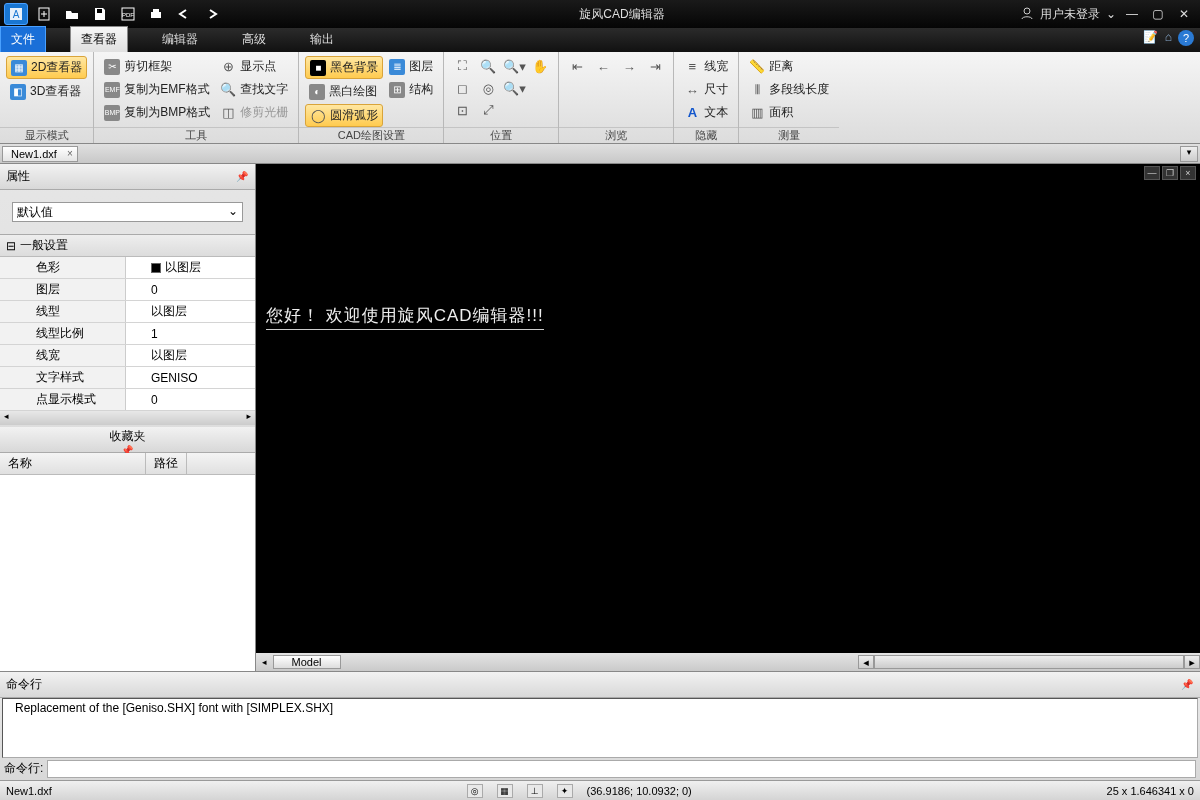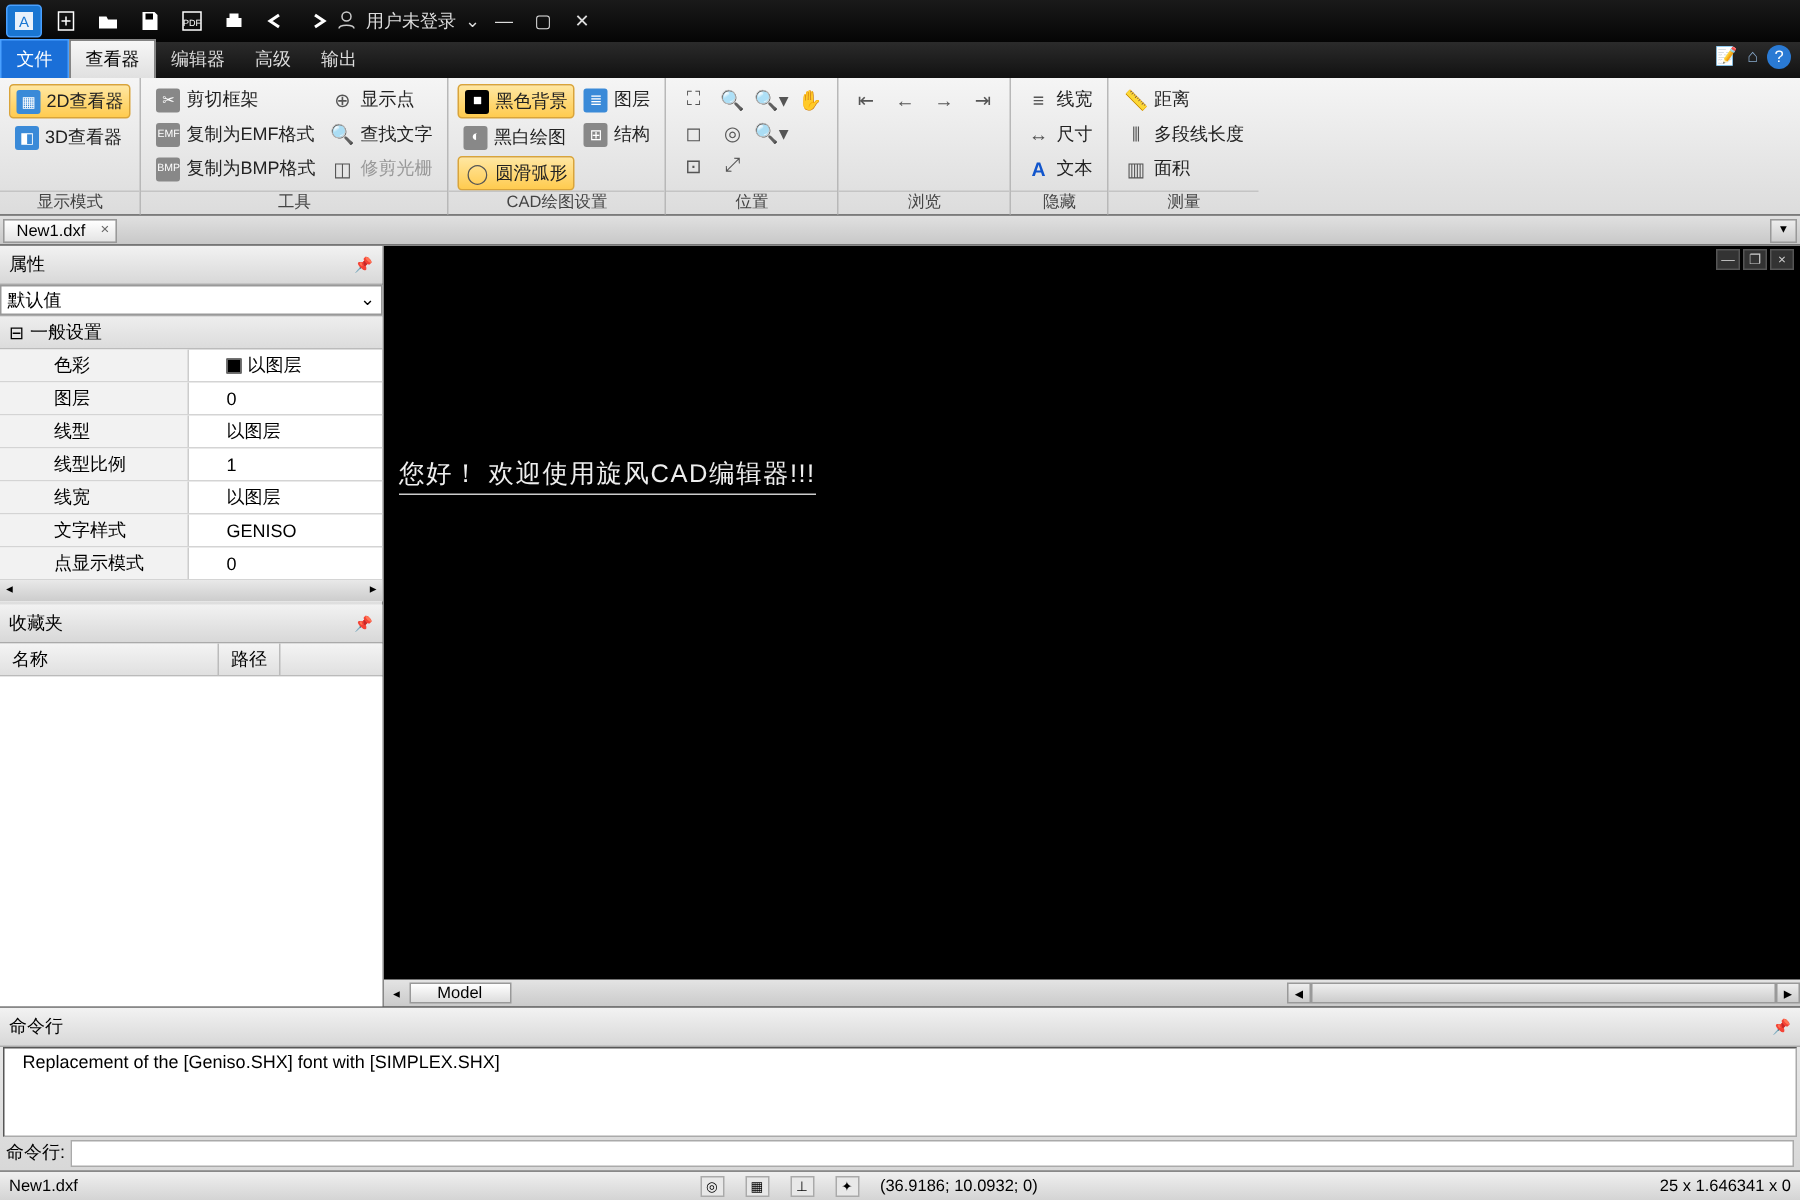--- a/index.html
+++ b/index.html
@@ -9,21 +9,21 @@
 .titlebar { height: 28px; background: linear-gradient(#1a1a1a,#050505); display: flex; align-items: center; color: #ddd; font-size: 12px; }
 .titlebar .qat { display: flex; align-items: center; gap: 4px; padding-left: 4px; }
 .qat-item { width: 24px; height: 22px; display: flex; align-items: center; justify-content: center; border-radius: 3px; }
 .qat-item.active { background: #1976d2; border: 1px solid #49a0ff; }
 .qat-item svg { width: 16px; height: 16px; }
 .titlebar .title { flex: 1; text-align: center; }
 .titlebar .user { display: flex; align-items: center; gap: 6px; padding-right: 6px; }
 .win-btn { width: 20px; height: 18px; display: flex; align-items: center; justify-content: center; }
 
 
-.menubar { height: 24px; background: linear-gradient(#2b2b2b,#111); display: flex; align-items: flex-end; font-size: 12px; position: relative; }
+.menubar { height: 24px; background: linear-gradient(#2b2b2b,#111); display: flex; align-items: flex-end; font-size: 12px; position: relative; gap: 24px; }
 .menu-tab { padding: 4px 10px; color: #ddd; }
 .menu-tab.file { background: #1a6fd8; color: #fff; border: 1px solid #49a0ff; border-bottom: none; }
 .menu-tab.active { background: linear-gradient(#f7f7f7,#e0e0e0); color: #000; border: 1px solid #888; border-bottom: none; }
 .menubar .right-icons { position: absolute; right: 6px; top: 2px; display: flex; gap: 6px; }
 
 
 .ribbon { height: 92px; background: linear-gradient(#f5f5f5,#dcdcdc); border-bottom: 1px solid #888; display: flex; font-size: 12px; color: #222; }
 .rgroup { border-right: 1px solid #b8b8b8; display: flex; flex-direction: column; }
 .rgroup .body { flex: 1; padding: 4px 6px 0 6px; display: flex; gap: 2px; }
 .rgroup .label { height: 16px; text-align: center; font-size: 11px; color: #444; border-top: 1px solid #c4c4c4; line-height: 15px; }
@@ -39,21 +39,21 @@
 .doctabs { height: 20px; background: linear-gradient(#e0e0e0,#c8c8c8); border-bottom: 1px solid #888; display: flex; align-items: center; font-size: 11px; }
 .doctab { background: linear-gradient(#fff,#e4e4e4); border: 1px solid #999; padding: 1px 20px 1px 8px; position: relative; margin-left: 2px; }
 .doctab .x { position: absolute; right: 4px; top: 1px; font-size: 10px; color: #666; }
 .doctabs .dd { margin-left: auto; width: 18px; height: 16px; background: linear-gradient(#eee,#ccc); border: 1px solid #999; text-align: center; font-size: 9px; margin-right: 2px; }
 
 
 .workspace { flex: 1; display: flex; min-height: 0; }
 .leftpane { width: 256px; background: linear-gradient(#e6e6e6,#d6d6d6); border-right: 1px solid #888; display: flex; flex-direction: column; font-size: 12px; }
 .panel-title { height: 26px; background: linear-gradient(#f2f2f2,#d8d8d8); border-bottom: 1px solid #aaa; padding: 1px 6px; display: flex; align-items: center; justify-content: space-between; }
 .panel-title .pin { font-size: 10px; }
-.combo { height: 20px; background: #fff; border: 1px solid #999; margin: 0; padding: 1px 4px; display: flex; align-items: flex-start; justify-content: space-between; }
+.combo { height: 20px; background: #fff; border: 1px solid #999; margin: 12px; padding: 1px 4px; display: flex; align-items: flex-start; justify-content: space-between; }
 .propgrid { flex: 0 0 auto; border-top: 1px solid #aaa; background: #fff; overflow: hidden; }
 .propsection { background: linear-gradient(#eee,#dcdcdc); padding: 2px 6px; border-bottom: 1px solid #bbb; display: flex; align-items: center; gap: 4px; }
 .proprow { display: flex; border-bottom: 1px solid #d4d4d4; }
 .proprow .k { width: 126px; padding: 2px 0 2px 36px; background: #f2f2f2; border-right: 1px solid #ccc; }
 .proprow .v { flex: 1; padding: 2px 6px; display: flex; align-items: center; gap: 4px; margin-left: 19px; }
 .swatch { width: 10px; height: 10px; background: #000; border: 1px solid #666; display: inline-block; }
 .propscroll { height: 14px; background: linear-gradient(#e8e8e8,#ccc); display: flex; justify-content: space-between; font-size: 9px; padding: 0 4px; }
 .favs { flex: 1; display: flex; flex-direction: column; }
 .favhdr { display: flex; background: linear-gradient(#f4f4f4,#e0e0e0); border-bottom: 1px solid #bbb; }
 .favhdr div { padding: 2px 8px; border-right: 1px solid #bbb; }
@@ -126,20 +126,21 @@
         <svg viewBox="0 0 16 16">
           <path d="M10 4 L4 8 L10 12" fill="none" stroke="#fff" stroke-width="2"></path>
         </svg>
       </div>
     <div class="qat-item">
         <svg viewBox="0 0 16 16">
           <path d="M6 4 L12 8 L6 12" fill="none" stroke="#fff" stroke-width="2"></path>
         </svg>
       </div>
   </div>
+  <div class="title">旋风CAD编辑器</div>
   <div class="user">
     <span><svg width="14" height="14" viewBox="0 0 14 14">
           <circle cx="7" cy="5" r="3" fill="none" stroke="#ccc"></circle>
           <path d="M2 13c0-3 10-3 10 0" fill="none" stroke="#ccc"></path>
         </svg></span>
     <span>用户未登录</span>
     <span>⌄</span>
     <span class="win-btn">—</span>
     <span class="win-btn">▢</span>
     <span class="win-btn">✕</span>
@@ -391,21 +392,21 @@
         </div>
       <div class="proprow">
           <div class="k">点显示模式</div>
           <div class="v">0</div>
         </div>
       <div class="propscroll">
           <span>◂</span>
           <span>▸</span>
         </div>
     </div>
-    <div class="panel-title" style="margin-top:2px;">
+    <div class="panel-title" style="margin-top:2px;flex-direction:column;">
       <span>收藏夹</span>
       <span class="pin">📌</span>
     </div>
     <div class="favs">
       <div class="favhdr">
         <div style="width:146px;">名称</div>
         <div>路径</div>
       </div>
       <div class="favbody"></div>
     </div>

